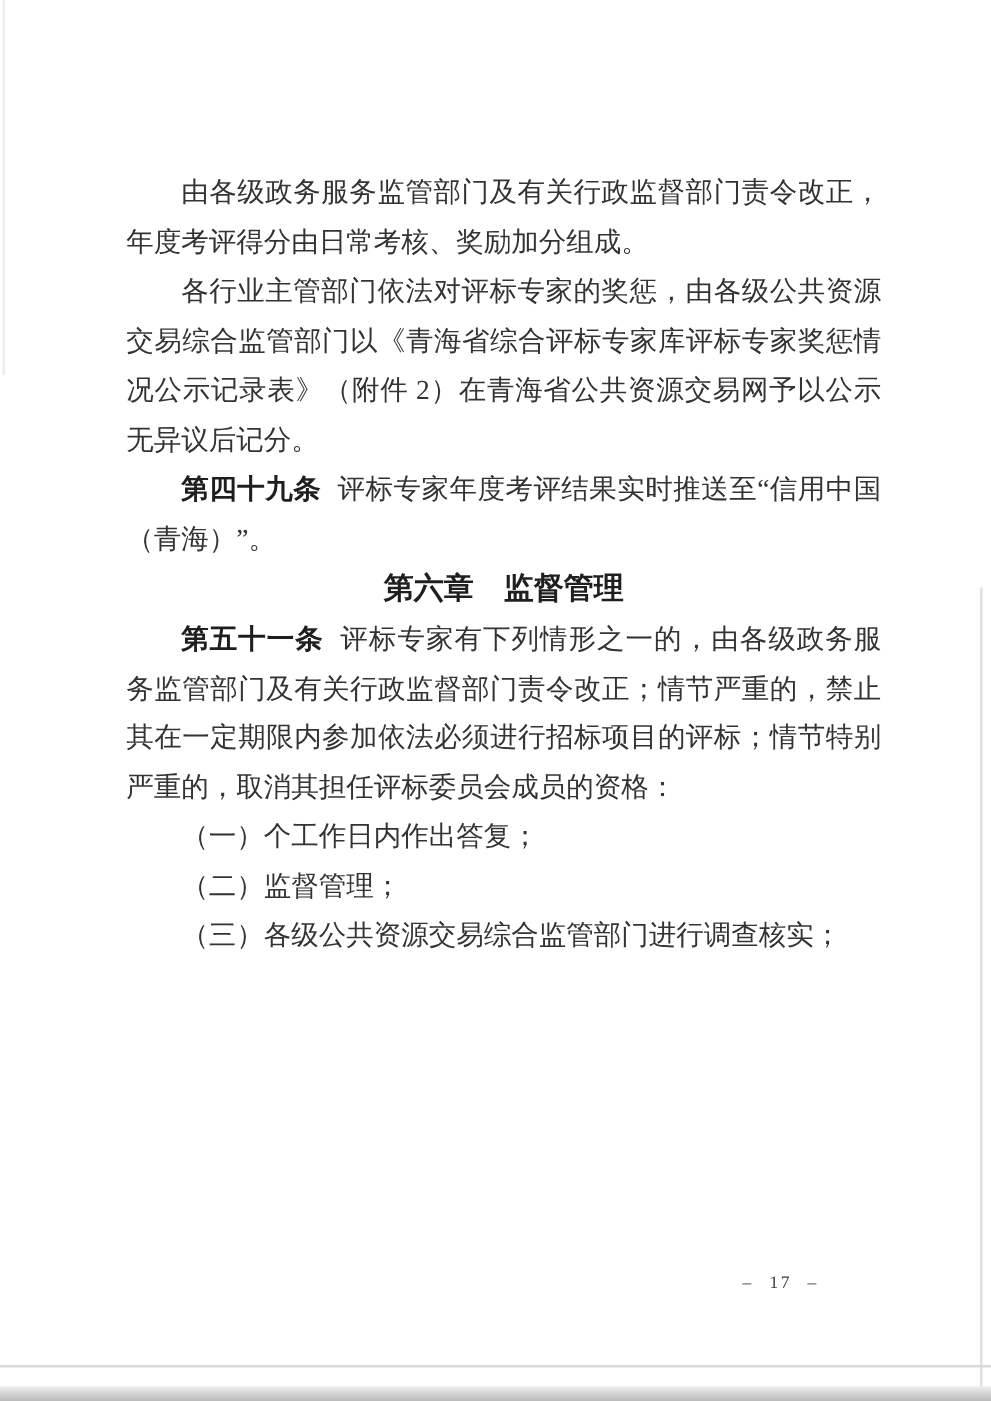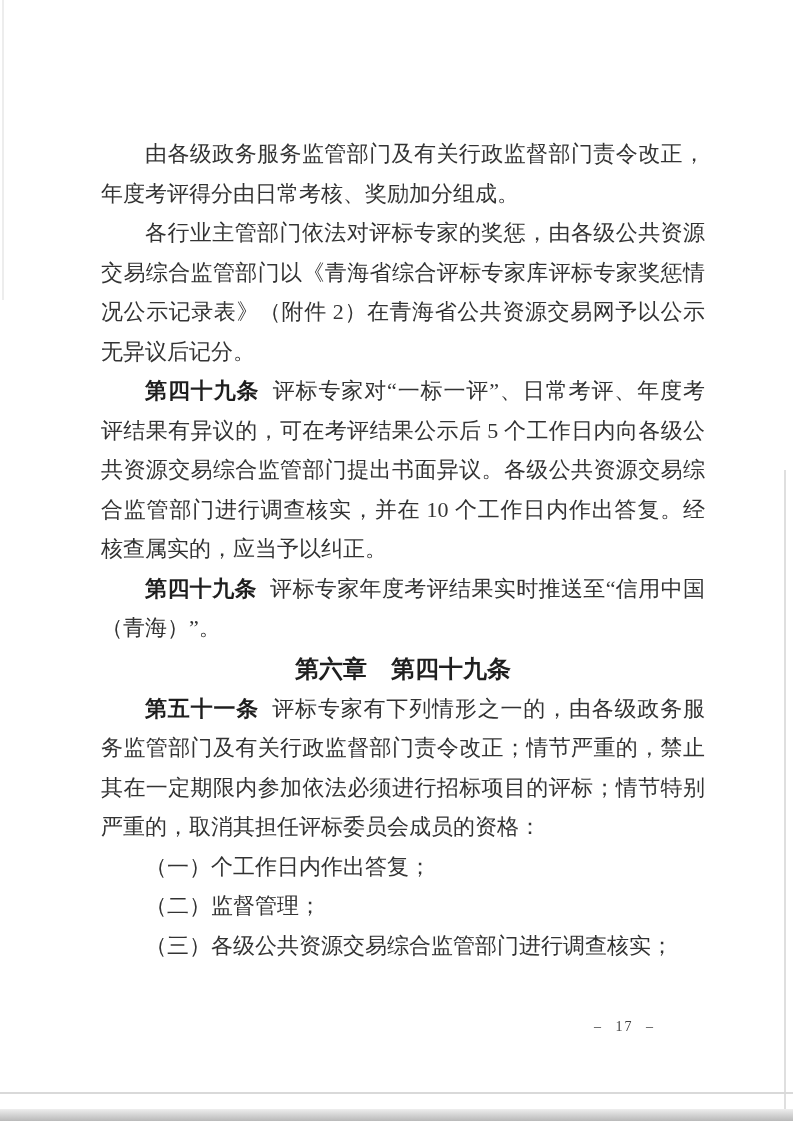--- a/index.html
+++ b/index.html
@@ -89,23 +89,22 @@
 
 <div class="page">
   <div class="scan-edge-left"></div>
   <div class="scan-edge-right"></div>
   <div class="scan-line-bottom"></div>
   <div class="scan-band-bottom"></div>
 
   <main class="content" id="content">
       <p class="body-para">由各级政务服务监管部门及有关行政监督部门责令改正，年度考评得分由日常考核、奖励加分组成。</p>
       <p class="body-para">各行业主管部门依法对评标专家的奖惩，由各级公共资源交易综合监管部门以《青海省综合评标专家库评标专家奖惩情况公示记录表》（附件 2）在青海省公共资源交易网予以公示无异议后记分。</p>
-      <p class="body-para"><b class="article-lead">第四十九条</b>评标专家对“一标一评”、日常考评、年度考评结果有异议的，可在考评结果公示后 5 个工作日内向各级公共资源交易综合监管部门提出书面异议。各级公共资源交易综合监管部门进行调查核实，并在 10 个工作日内作出答复。经核查属实的，应当予以纠正。</p>
       <p class="body-para"><b class="article-lead">第四十九条</b>评标专家年度考评结果实时推送至“信用中国（青海）”。</p>
-      <p class="chapter-heading">第六章　第四十九条</p>
+      <p class="chapter-heading">第六章　监督管理</p>
       <p class="body-para"><b class="article-lead">第五十一条</b>评标专家有下列情形之一的，由各级政务服务监管部门及有关行政监督部门责令改正；情节严重的，禁止其在一定期限内参加依法必须进行招标项目的评标；情节特别严重的，取消其担任评标委员会成员的资格：</p>
       <p class="body-para">（一）个工作日内作出答复；</p>
       <p class="body-para">（二）监督管理；</p>
       <p class="body-para">（三）各级公共资源交易综合监管部门进行调查核实；</p>
     </main>
 
   <div class="page-number">– 17 –</div>
 </div>
 
 </body></html>

